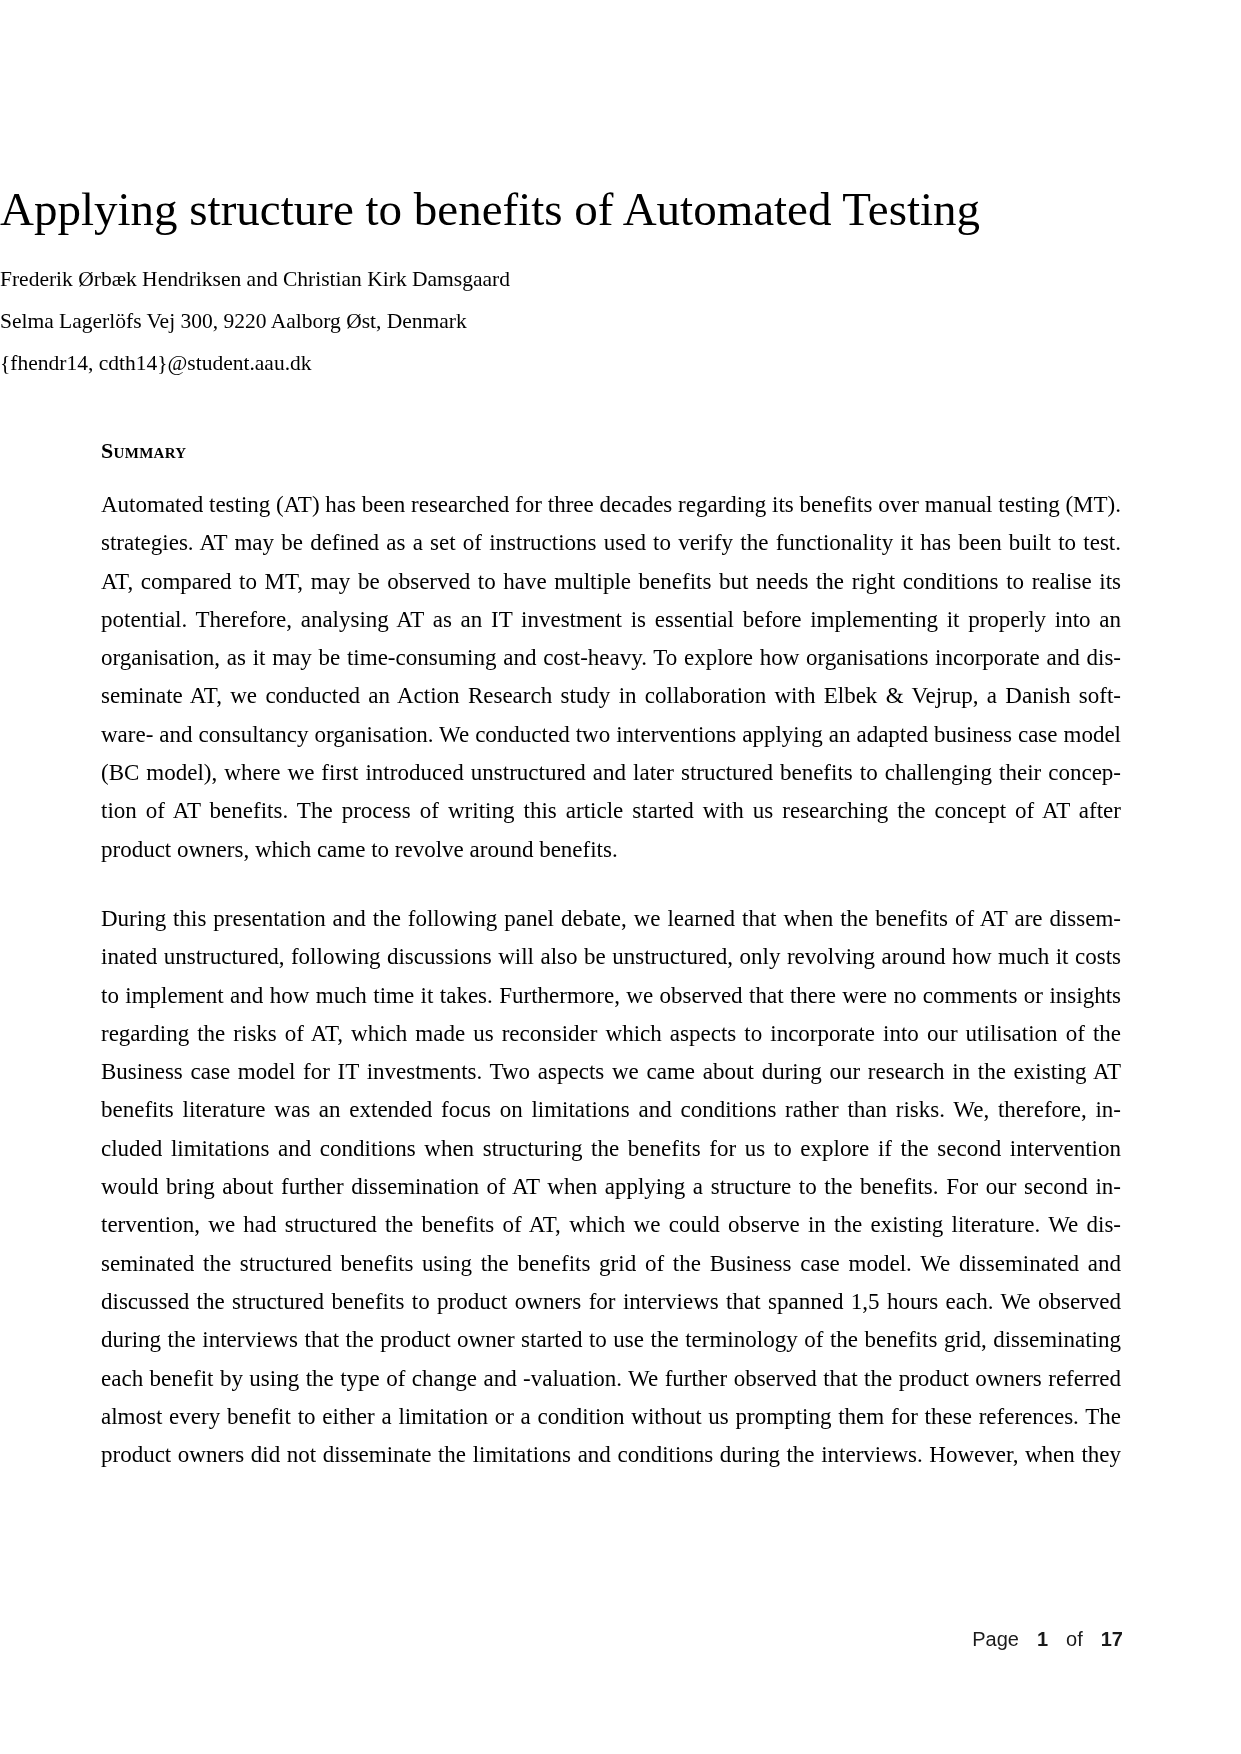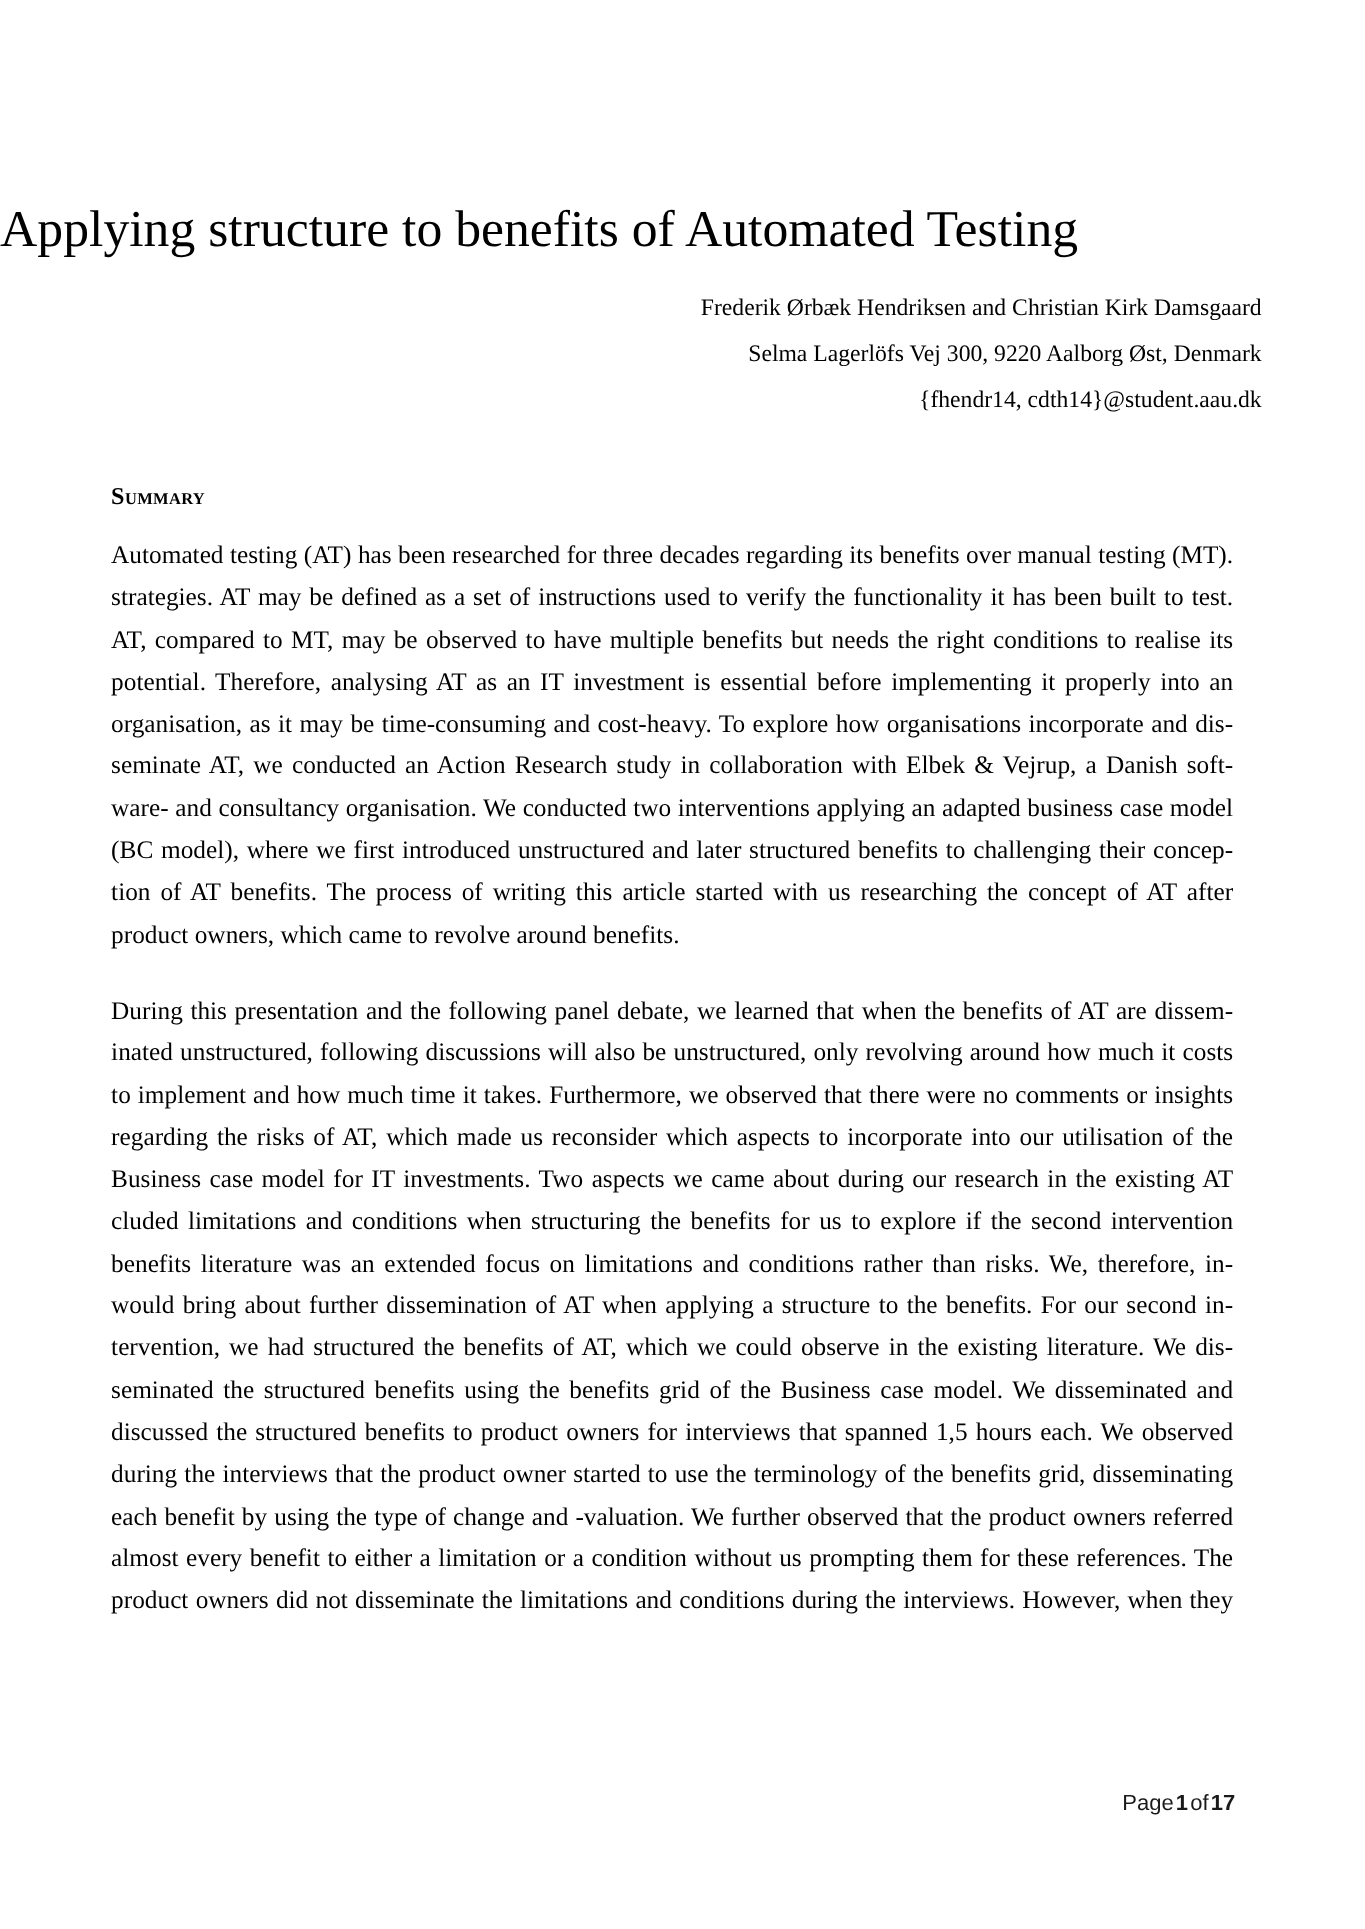--- a/index.html
+++ b/index.html
@@ -26,21 +26,21 @@
     font-size: 47px;
     font-weight: normal;
     line-height: 62px;
     white-space: nowrap;
   }
   .meta {
     position: absolute;
     top: 258px;
     left: 0;
     width: 1147px;
-    text-align: right;
+    text-align: left;
     font-size: 21.5px;
   }
   .meta .meta-line {
     line-height: 42px;
     white-space: nowrap;
   }
   .section-heading {
     position: absolute;
     top: 438px;
     left: 101px;
@@ -71,21 +71,21 @@
   }
   .body-line.last-left {
     text-align-last: left;
     -moz-text-align-last: left;
   }
   .footer {
     position: absolute;
     top: 1626px;
     right: 118px;
     display: flex;
-    gap: 2px;
+    gap: 18px;
     align-items: baseline;
     font-family: "Liberation Sans", "DejaVu Sans", sans-serif;
     font-size: 20px;
     line-height: 26px;
     color: #1a1a1a;
   }
   .footer .bold {
     font-weight: bold;
   }
 </style>
@@ -116,22 +116,22 @@
         <div class="body-line">(BC model), where we first introduced unstructured and later structured benefits to challenging their concep-</div>
         <div class="body-line">tion of AT benefits. The process of writing this article started with us researching the concept of AT after</div>
         <div class="body-line last-left">product owners, which came to revolve around benefits.</div>
       </div>
       <div class="paragraph">
         <div class="body-line">During this presentation and the following panel debate, we learned that when the benefits of AT are dissem-</div>
         <div class="body-line">inated unstructured, following discussions will also be unstructured, only revolving around how much it costs</div>
         <div class="body-line">to implement and how much time it takes. Furthermore, we observed that there were no comments or insights</div>
         <div class="body-line">regarding the risks of AT, which made us reconsider which aspects to incorporate into our utilisation of the</div>
         <div class="body-line">Business case model for IT investments. Two aspects we came about during our research in the existing AT</div>
+        <div class="body-line">benefits literature was an extended focus on limitations and conditions rather than risks. We, therefore, in-</div>
         <div class="body-line">cluded limitations and conditions when structuring the benefits for us to explore if the second intervention</div>
-        <div class="body-line">benefits literature was an extended focus on limitations and conditions rather than risks. We, therefore, in-</div>
         <div class="body-line">would bring about further dissemination of AT when applying a structure to the benefits. For our second in-</div>
         <div class="body-line">tervention, we had structured the benefits of AT, which we could observe in the existing literature. We dis-</div>
         <div class="body-line">seminated the structured benefits using the benefits grid of the Business case model. We disseminated and</div>
         <div class="body-line">discussed the structured benefits to product owners for interviews that spanned 1,5 hours each. We observed</div>
         <div class="body-line">during the interviews that the product owner started to use the terminology of the benefits grid, disseminating</div>
         <div class="body-line">each benefit by using the type of change and -valuation. We further observed that the product owners referred</div>
         <div class="body-line">almost every benefit to either a limitation or a condition without us prompting them for these references. The</div>
         <div class="body-line">product owners did not disseminate the limitations and conditions during the interviews. However, when they</div>
       </div>
     </div>

